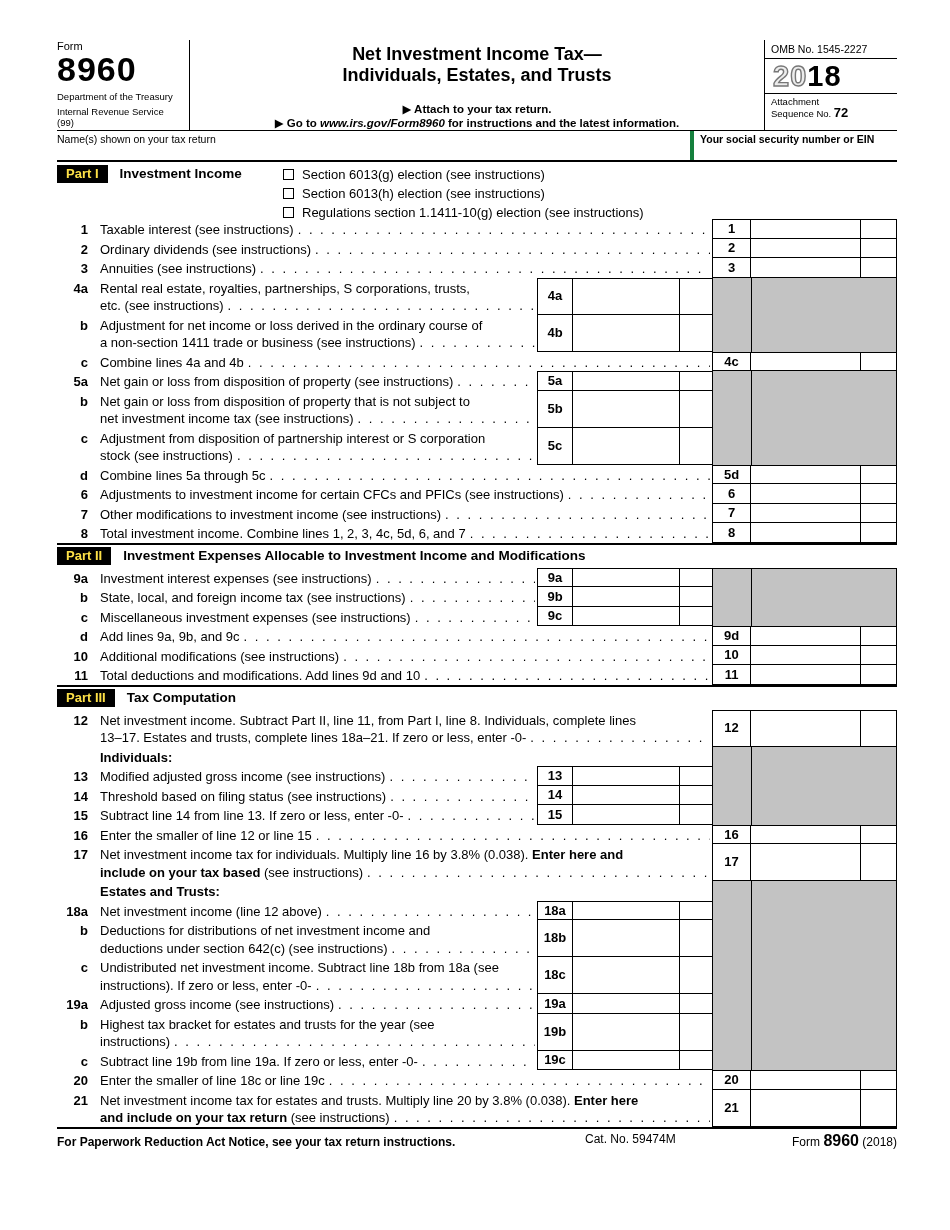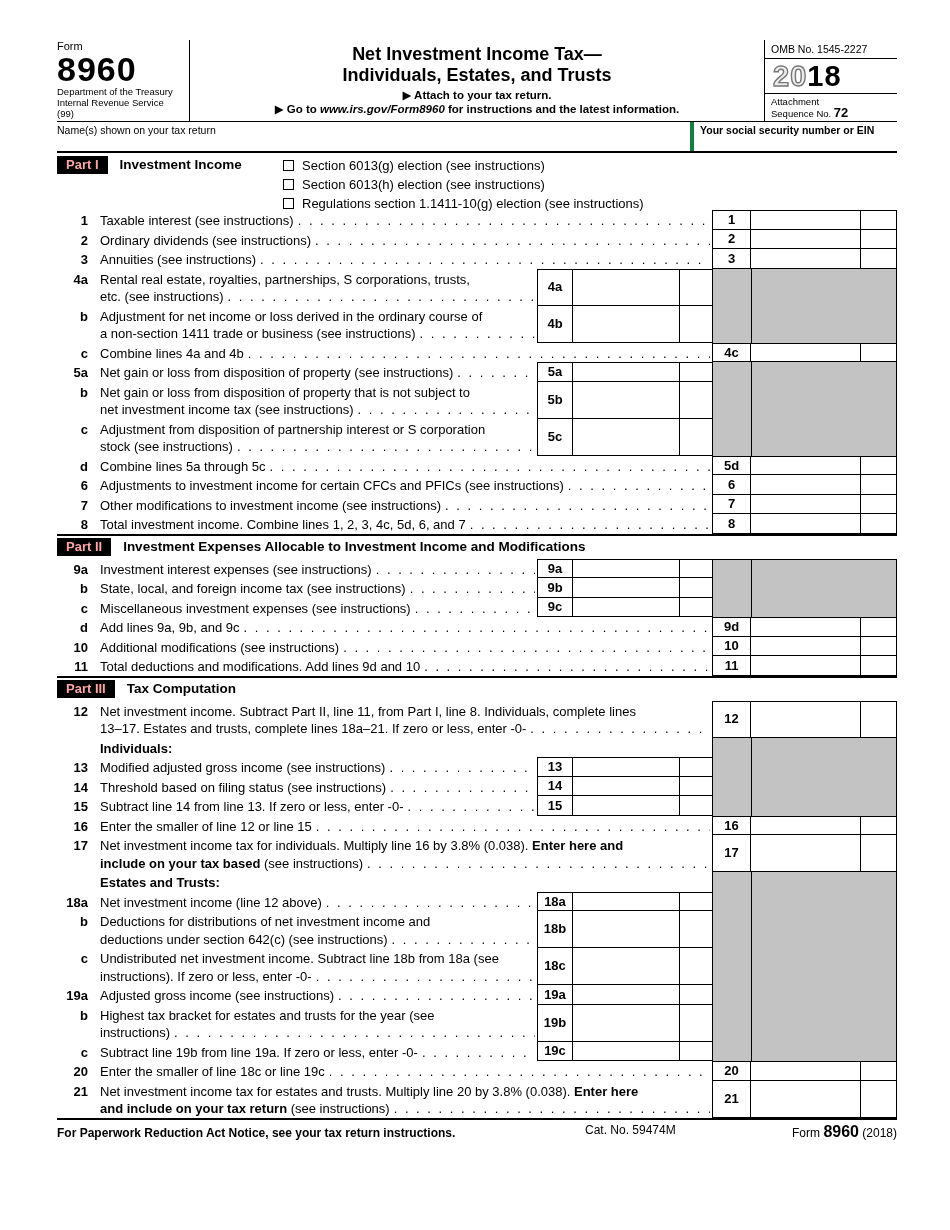--- a/index.html
+++ b/index.html
@@ -8,39 +8,39 @@
 .page{width:950px;height:1230px;padding:40px 53px 0 57px;overflow:hidden}
 
 
 .hdr{display:flex;align-items:stretch;border-bottom:1px solid #000}
 .hdr-left{flex:0 0 133px;border-right:1px solid #000;padding:0 6px 2px 0;display:flex;flex-direction:column}
 .form-word{font-size:11px}
 .form-num{font-size:34px;font-weight:bold;line-height:34px;letter-spacing:1px}
 .agency{font-size:9.5px;margin-top:auto;line-height:11px}
 .hdr-center{flex:1;text-align:center;padding-top:4px}
 .title1,.title2{font-weight:bold;font-size:18px;line-height:21px}
-.attach{font-weight:bold;font-size:11.5px;margin-top:2px}
+.attach{font-weight:bold;font-size:11.5px;margin-top:16px}
 .goto{font-weight:bold;font-size:11.5px}
 .goto .url{font-style:italic}
 .hdr-right{flex:0 0 133px;border-left:1px solid #000;display:flex;flex-direction:column}
 .omb{font-size:10.5px;padding:3px 0 3px 6px;border-bottom:1px solid #000}
 .year{display:flex;align-items:baseline;font-size:29px;font-weight:bold;padding:1px 0 1px 8px;border-bottom:1px solid #000;line-height:32px}
 .y-out{color:#ededed;-webkit-text-stroke:1.4px #777;letter-spacing:1px}
 .y-in{letter-spacing:1px}
 .attachseq{font-size:9.5px;line-height:11px;padding:2px 0 2px 6px}
 .seq-no{font-size:13px;font-weight:bold}
 
 
 .namerow{display:flex;border-bottom:2px solid #000}
 .name-left{flex:1;padding:2px 6px 15px 0;font-size:10.5px}
 .name-right{flex:0 0 207px;border-left:4px solid #15803d;padding:2px 6px 15px 6px;font-size:10.5px;font-weight:bold}
 
 
 .p1head{position:relative;min-height:57px;padding-top:3px}
-.badge{display:inline-block;background:#000;color:#fca5a5;font-weight:bold;font-size:13px;padding:1px 9px 2px}
+.badge{display:inline-block;background:#000;color:#fde047;font-weight:bold;font-size:13px;padding:1px 9px 2px}
 .ptitle{font-weight:bold;font-size:13.5px;margin-left:12px}
 .cbcol{position:absolute;left:226px;top:3px}
 .cbrow{display:flex;align-items:center;height:19px}
 .cb{width:11px;height:11px;border:1.2px solid #000;margin-right:8px;flex:0 0 auto;background:#fff}
 .band{border-top:2px solid #000;padding:2px 0 3px;display:flex;align-items:center}
 
 
 .row{display:flex;align-items:stretch;min-height:19px;line-height:17.5px}
 .ln{flex:0 0 31px;text-align:right;font-weight:bold;padding-top:2px}
 .desc{flex:1;min-width:0;padding:2px 2px 0 12px;display:flex;align-items:center}

